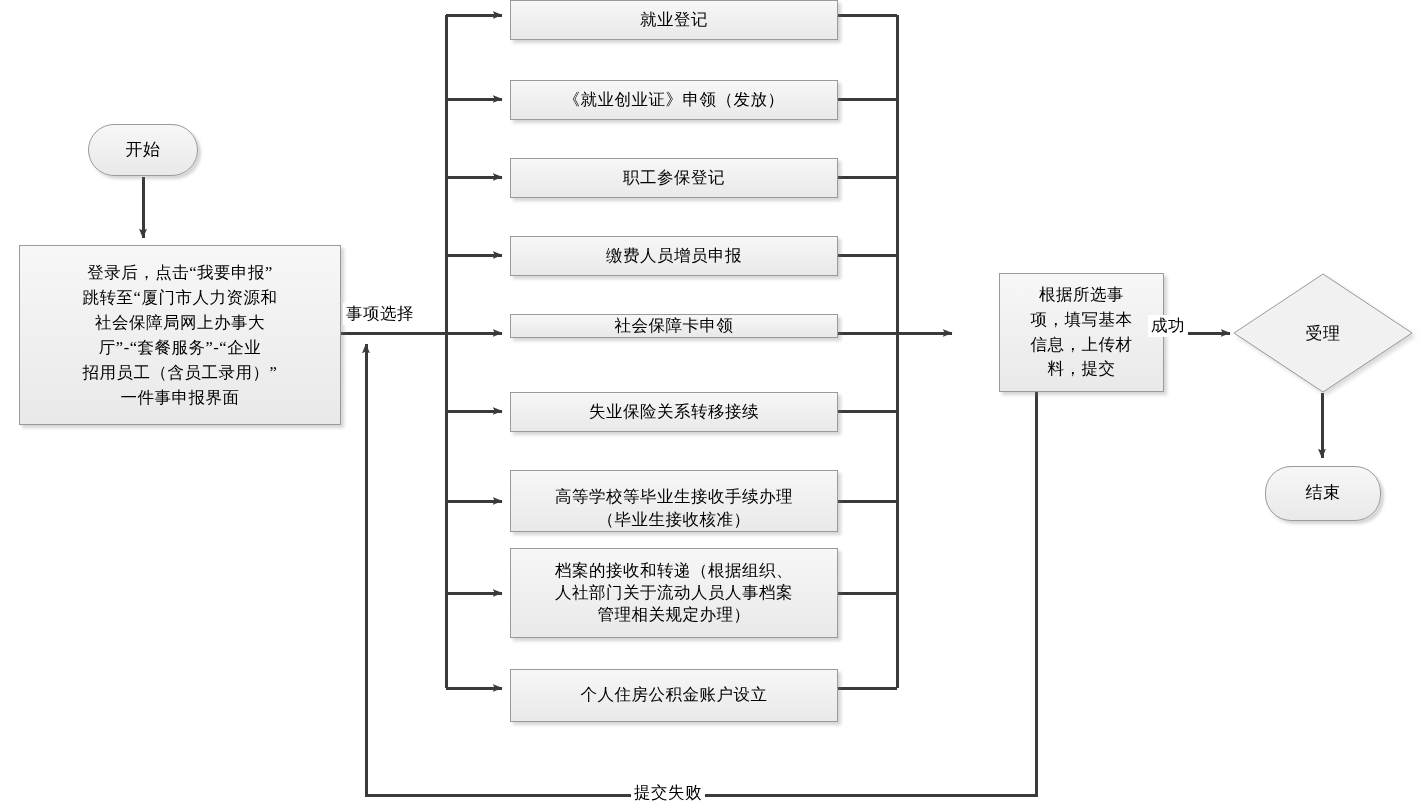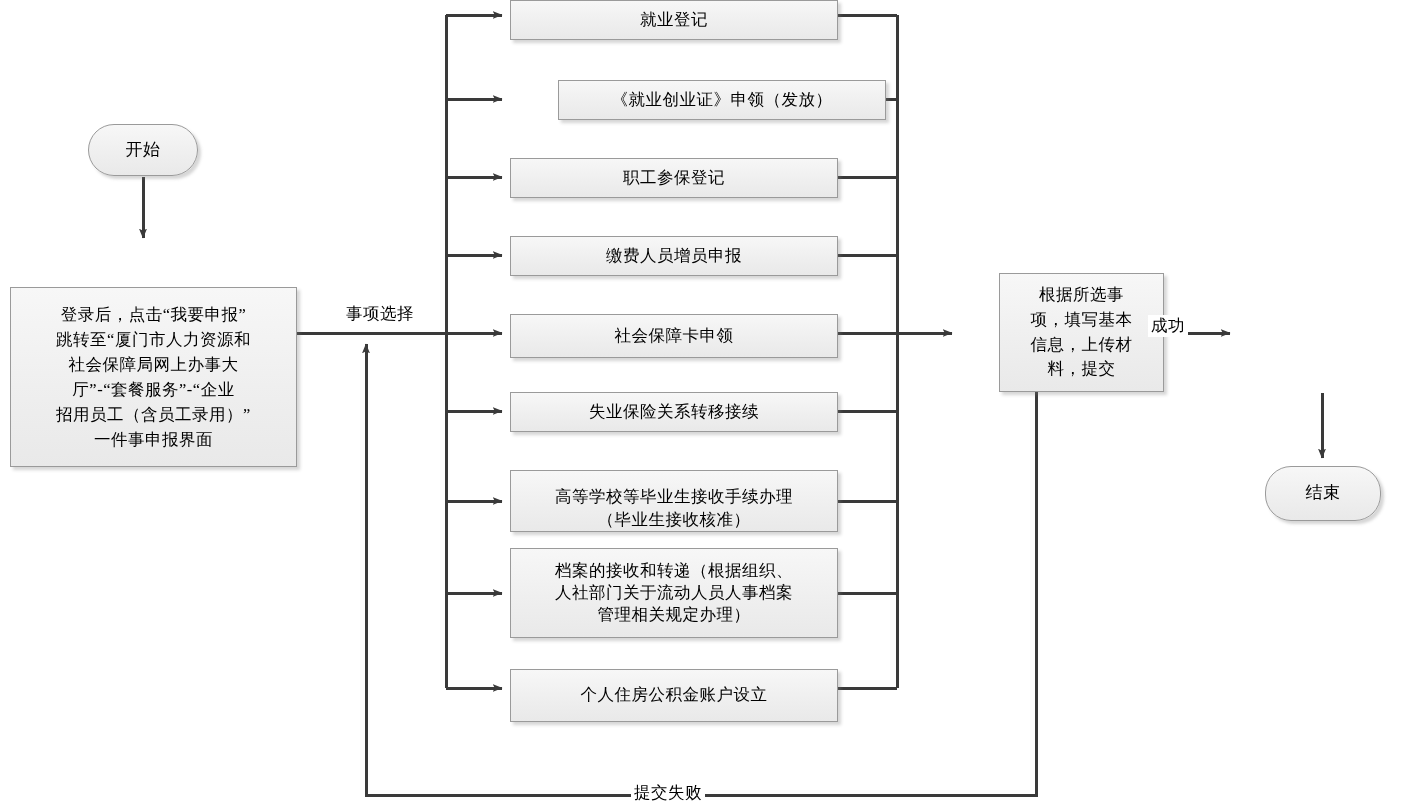--- a/index.html
+++ b/index.html
@@ -140,46 +140,46 @@
       <line x1="1322" y1="393" x2="1322" y2="458" marker-end="url(#arrow)"></line>
 
       <path d="M1036,391 L1036,795 L366,795 L366,344" marker-end="url(#arrow)"></path>
     </g>
   </svg>
 
   <div class="node terminator" style="left:88px; top:124px; width:110px; height:52px;">
     <span class="txt">开始</span>
   </div>
 
-  <div class="node bigtext" style="left:10px; top:245px; width:287px; height:180px;margin-top:42px;">
+  <div class="node bigtext" style="left:19px; top:245px; width:322px; height:180px;">
     <span class="txt">登录后，点击“我要申报”
 跳转至“厦门市人力资源和
 社会保障局网上办事大
 厅”-“套餐服务”-“企业
 招用员工（含员工录用）”
 一件事申报界面</span>
   </div>
 
   <div class="node task" style="left:510px; top:0px; width:328px; height:40px;">
     <span class="txt">就业登记</span>
   </div>
 
-  <div class="node task" style="left:510px; top:80px; width:328px; height:40px;margin-left:48px;">
+  <div class="node task" style="left:510px; top:80px; width:328px; height:40px;">
     <span class="txt">《就业创业证》申领（发放）</span>
   </div>
 
   <div class="node task" style="left:510px; top:158px; width:328px; height:40px;">
     <span class="txt">职工参保登记</span>
   </div>
 
   <div class="node task" style="left:510px; top:236px; width:328px; height:40px;text-align:right;">
     <span class="txt">缴费人员增员申报</span>
   </div>
 
-  <div class="node task" style="left:510px; top:314px; width:328px; height:44px;text-align:right;">
+  <div class="node task" style="left:510px; top:314px; width:328px; height:24px;text-align:right;">
     <span class="txt">社会保障卡申领</span>
   </div>
 
   <div class="node task" style="left:510px; top:392px; width:328px; height:40px;">
     <span class="txt">失业保险关系转移接续</span>
   </div>
 
   <div class="node task" style="left:510px; top:470px; width:328px; height:62px;align-items:flex-end;">
     <span class="txt">高等学校等毕业生接收手续办理
 （毕业生接收核准）</span>
@@ -195,20 +195,26 @@
     <span class="txt">个人住房公积金账户设立</span>
   </div>
 
   <div class="node process-fill" style="left:956px; top:273px; width:165px; height:119px;">
     <span class="txt">根据所选事
 项，填写基本
 信息，上传材
 料，提交</span>
   </div>
 
+  <div class="diamond-wrap" style="left:1232px; top:272px; width:182px; height:122px;">
+    <svg width="182" height="122" viewBox="0 0 182 122" xmlns="http://www.w3.org/2000/svg">
+      <polygon points="91,2 180,61 91,120 2,61" fill="#f1f1f1" stroke="#9a9a9a" stroke-width="1" style="filter: drop-shadow(3px 3px 2px rgba(120,120,120,0.28));"></polygon>
+    </svg>
+    <div class="diamond-label">受理</div>
+  </div>
 
   <div class="node terminator" style="left:1265px; top:466px; width:116px; height:55px;">
     <span class="txt">结束</span>
   </div>
 
   <div class="edge-label" style="left:343px; top:303px;">事项选择</div>
 
   <div class="edge-label" style="left:1148px; top:315px;">成功</div>
 
   <div class="edge-label" style="left:631px; top:782px;">提交失败</div>

